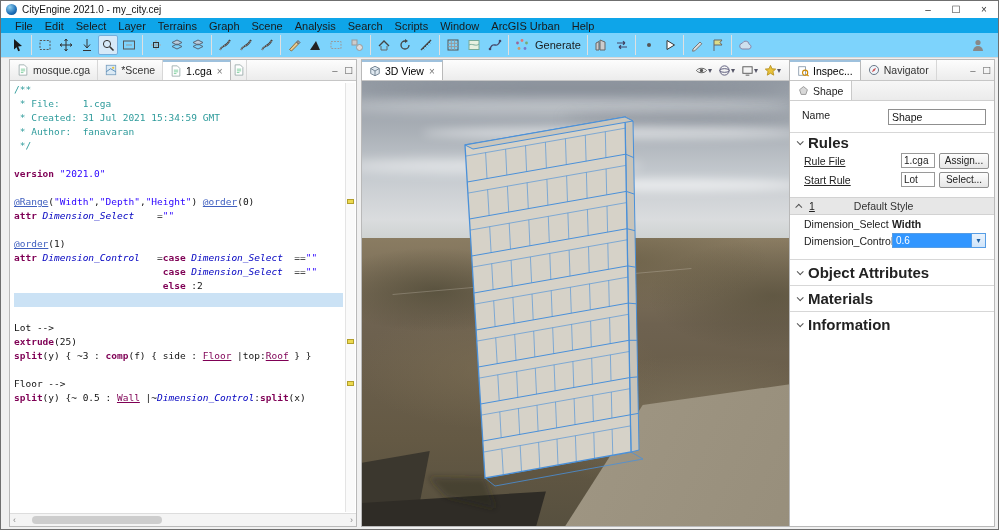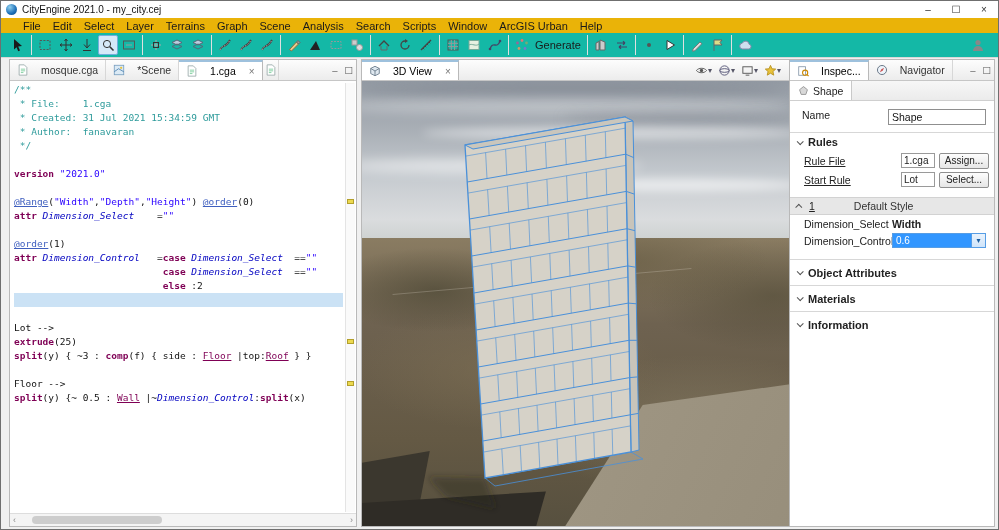--- a/index.html
+++ b/index.html
@@ -5,38 +5,38 @@
   *{margin:0;padding:0;box-sizing:border-box}
   html,body{width:999px;height:530px;overflow:hidden}
   body{font-family:"Liberation Sans",sans-serif;font-size:11px;color:#222;background:#f0f0f0;position:relative;border:1px solid #6f6f6f}
   
   .titlebar{position:absolute;left:0;top:0;width:100%;height:17px;background:#fff;display:flex;align-items:center;padding-left:5px}
   .app-icon{width:11px;height:11px;border-radius:50%;background:radial-gradient(circle at 35% 30%,#8fd0ef,#1d6fb8 60%,#0c4a84);margin-right:5px;flex:none}
   .title-text{font-size:10px;color:#111;white-space:nowrap}
   .win-controls{position:absolute;right:0;top:0;height:17px;display:flex}
   .win-btn{width:28px;height:17px;display:flex;align-items:center;justify-content:center;font-size:10px;color:#333}
   
-  .menubar{position:absolute;left:0;top:17px;width:100%;height:15px;background:#eab308;display:flex;align-items:center;padding-left:16px}
+  .menubar{position:absolute;left:0;top:17px;width:100%;height:15px;background:#0ea5e9;display:flex;align-items:center;padding-left:8px}
   .menu-item{padding:0 6px;font-size:11px;color:#1a1a1a;white-space:nowrap}
   
-  .toolbar{position:absolute;left:0;top:32px;width:100%;height:25px;background:#14b8a6;border-bottom:1px solid #d8d8d8;display:flex;align-items:center;padding:0 4px}
+  .toolbar{position:absolute;left:0;top:32px;width:100%;height:25px;background:#7dd3fc;border-bottom:1px solid #d8d8d8;display:flex;align-items:center;padding:0 4px}
   .tb-group{display:flex;align-items:center;gap:1px;padding:0 3px}
   .tb-group + .tb-group{border-left:1px solid #e0e0e0}
   .tb-icon{width:20px;height:20px;display:flex;align-items:center;justify-content:center;border:1px solid transparent;border-radius:2px}
   .tb-icon svg{width:14px;height:14px;display:block}
   .tb-icon.active{background:#d6e9f8;border-color:#74aedd}
   .tb-label{font-size:11px;margin:0 3px 0 2px;color:#1a1a1a}
   .tb-right{margin-left:auto;display:flex;align-items:center;padding-right:6px}
   
   .panel{position:absolute;background:#fff;border:1px solid #b9b9b9}
   .editor-panel{left:8px;top:58px;width:348px;height:468px}
   .view-panel{left:360px;top:58px;width:486px;height:468px}
   .inspector-panel{left:788px;top:58px;width:206px;height:468px}
   .tabbar{height:21px;background:linear-gradient(#fdfdfd,#ececec);border-bottom:1px solid #c6c6c6;display:flex;align-items:stretch;position:relative}
-  .tab{display:flex;align-items:center;gap:12px;padding:0 7px;font-size:10.5px;color:#333;border-right:1px solid #d7d7d7;white-space:nowrap}
+  .tab{display:flex;align-items:center;gap:4px;padding:0 7px;font-size:10.5px;color:#333;border-right:1px solid #d7d7d7;white-space:nowrap}
   .tab.active{background:#fff;border-top:2px solid #9ec1dd;border-right:1px solid #b9b9b9;color:#000}
   .tab .closex{color:#777;font-size:10px;margin-left:1px}
   .tabicon svg{width:12px;height:12px;display:block}
   .panel-ctrls{position:absolute;right:3px;top:0;height:21px;display:flex;gap:7px;align-items:center;color:#555;font-size:9.5px}
   .panel-ctrls span{cursor:default}
   
   .code{position:absolute;left:4px;top:23px;right:13px;bottom:14px;font-family:"DejaVu Sans Mono",monospace;font-size:9.5px;line-height:14px;white-space:pre;overflow:hidden}
   .cl{height:14px}
   .cl.hl{background:#cbe2f5}
   .cm{color:#2e9b9b}
@@ -72,21 +72,21 @@
   .terr-line{position:absolute;left:30px;top:200px;width:300px;height:1px;background:rgba(230,225,210,.25);transform:rotate(-5deg)}
   #bsvg{position:absolute;left:0;top:0;width:422px;height:446px}
   
   .subtabbar{height:20px;background:linear-gradient(#f7f7f7,#ebebeb);border-bottom:1px solid #cfcfcf;display:flex;align-items:stretch}
   .subtab{display:flex;align-items:center;gap:4px;padding:0 8px;background:#fff;border-right:1px solid #c9c9c9;font-size:10.5px}
   .subtab svg{width:11px;height:11px;display:block}
   .insp-body{position:absolute;left:0;top:41px;right:0;bottom:0;overflow:hidden;font-size:10.5px}
   .name-row{display:flex;align-items:flex-start;padding:8px 8px 7px 12px}
   .name-row .insp-label{flex:1}
   .name-input{width:98px;height:16px;border:1px solid #8f8f8f;font-family:"Liberation Sans",sans-serif;font-size:10.5px;padding:0 3px;color:#111}
-  .sec-hdr{height:19px;border-top:1px solid #d7d7d7;display:flex;align-items:center;gap:6px;padding:0 7px;font-size:11px}
+  .sec-hdr{height:19px;border-top:1px solid #d7d7d7;display:flex;align-items:center;gap:6px;padding:0 7px;font-size:15px}
   .sec-hdr b{font-weight:bold;color:#222}
   .sec-hdr.tall{height:26px}
   .chev{display:inline-block;width:5px;height:5px;border-right:1.4px solid #555;border-bottom:1.4px solid #555;flex:none}
   .chev.down{transform:rotate(45deg) translate(0,-1px)}
   .chev.up{transform:rotate(-135deg) translate(0,-1px)}
   .rule-row{display:flex;align-items:center;height:19px;padding:0 5px 0 14px}
   .link{text-decoration:underline;color:#222;flex:1}
   .val-box{width:34px;height:15px;border:1px solid #9a9a9a;background:#fff;display:flex;align-items:center;padding:0 2px;overflow:hidden;white-space:nowrap;margin-right:4px;font-size:10px}
   .btn{width:50px;height:16px;border:1px solid #8f8f8f;background:linear-gradient(#fdfdfd,#e6e6e6);font-family:"Liberation Sans",sans-serif;font-size:10px;color:#222;border-radius:2px}
   .group-row{height:18px;margin-top:8px;background:#e7e7e7;border-top:1px solid #d2d2d2;border-bottom:1px solid #d2d2d2;display:flex;align-items:center;gap:7px;padding:0 7px}

